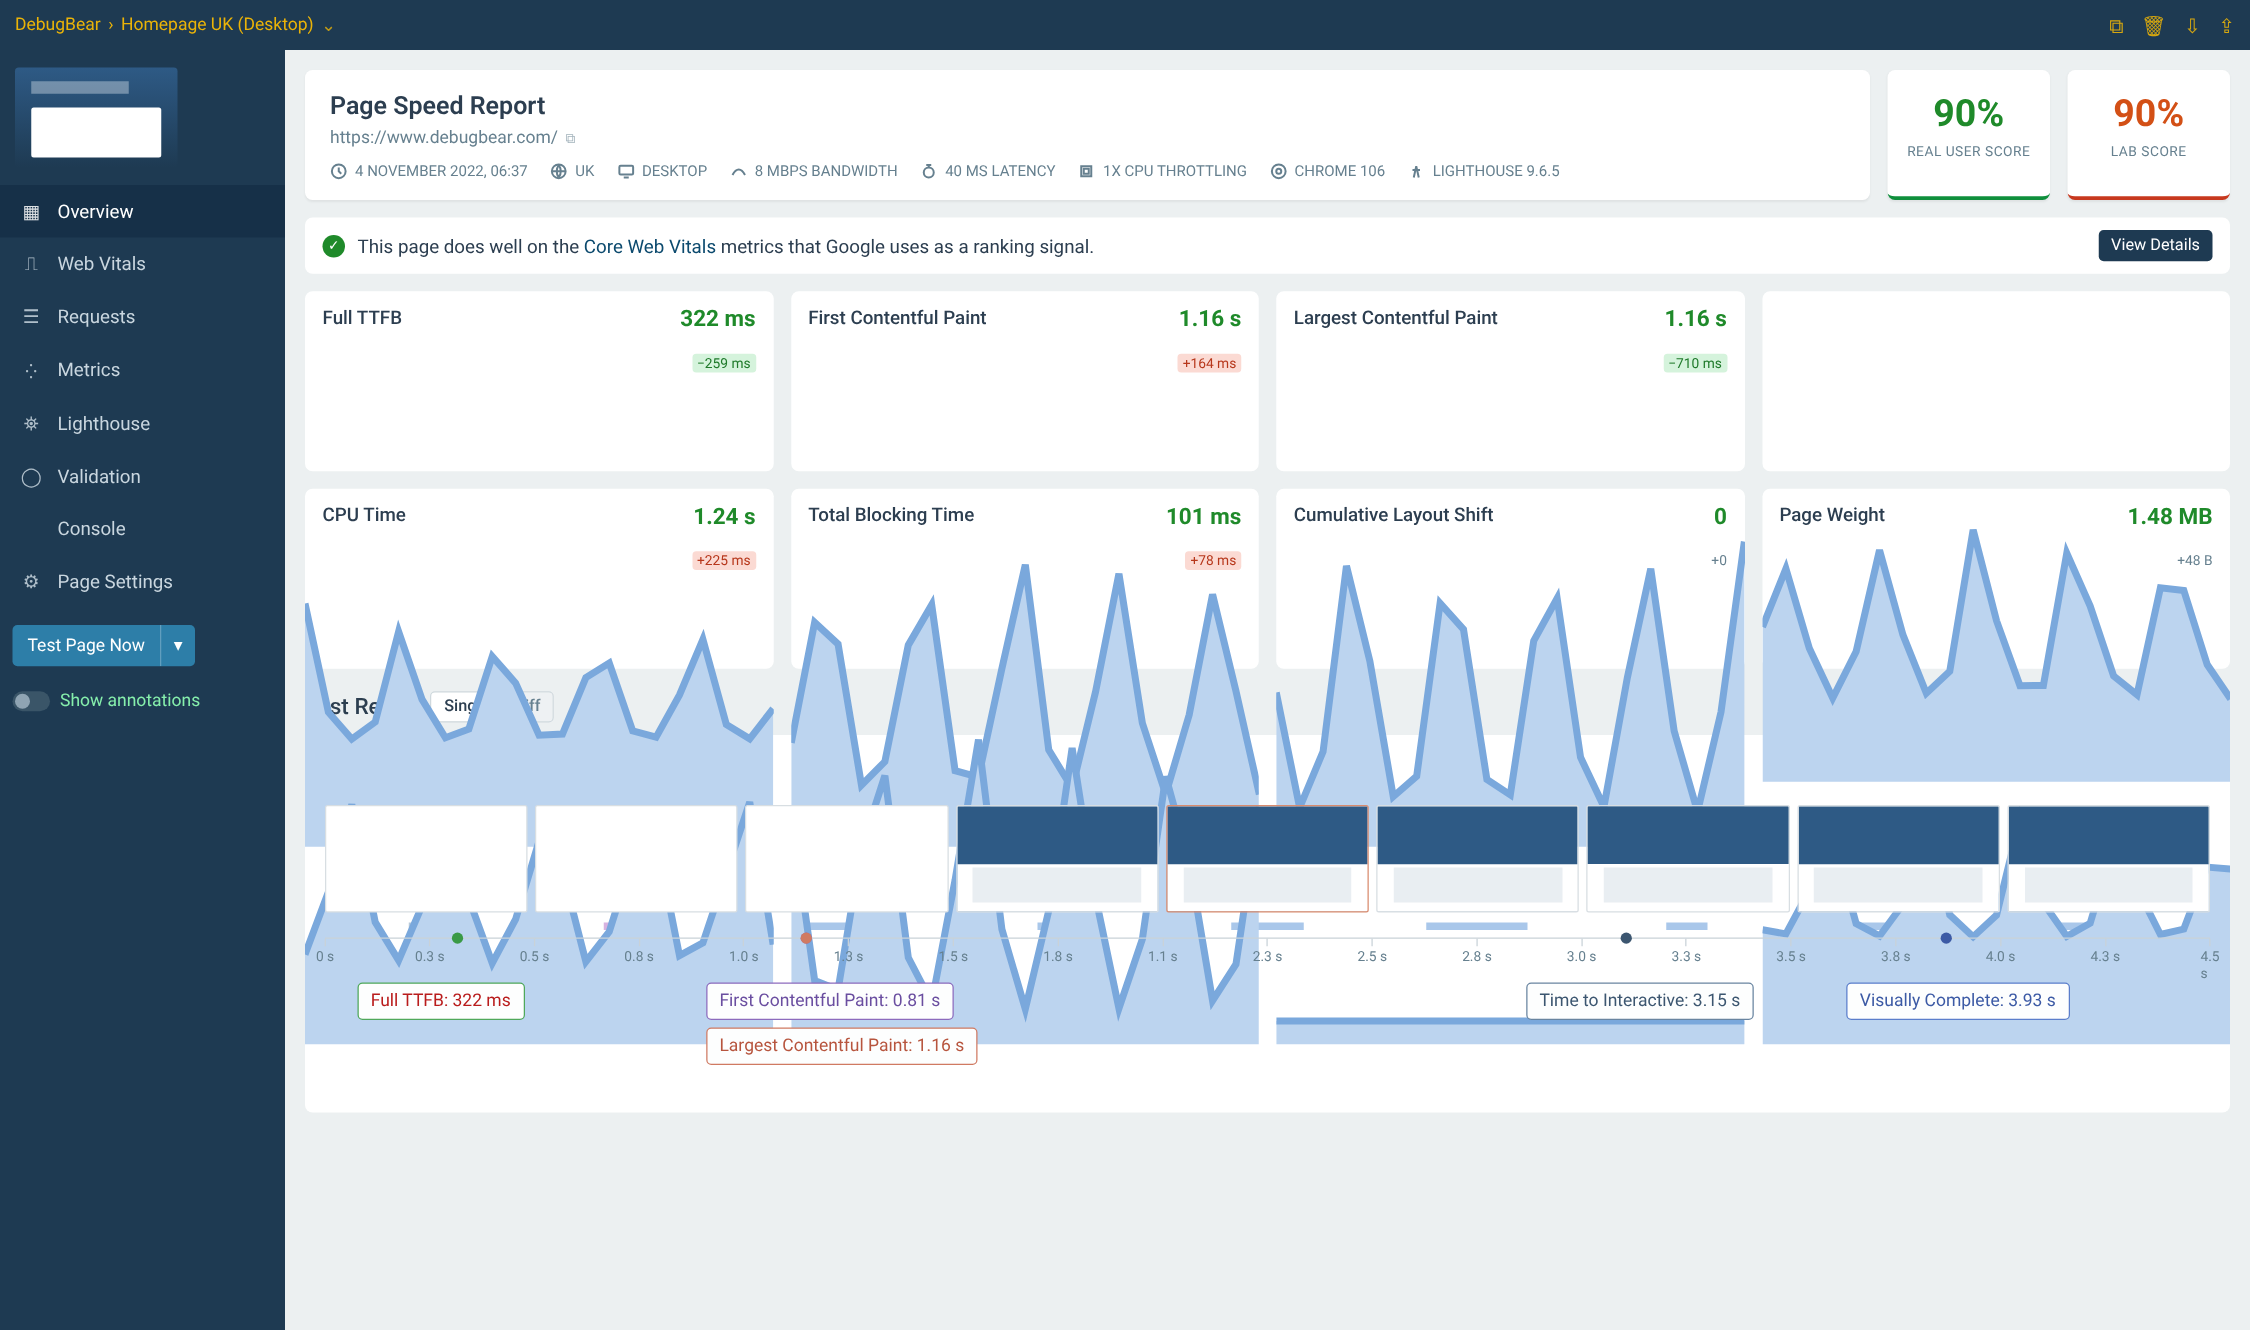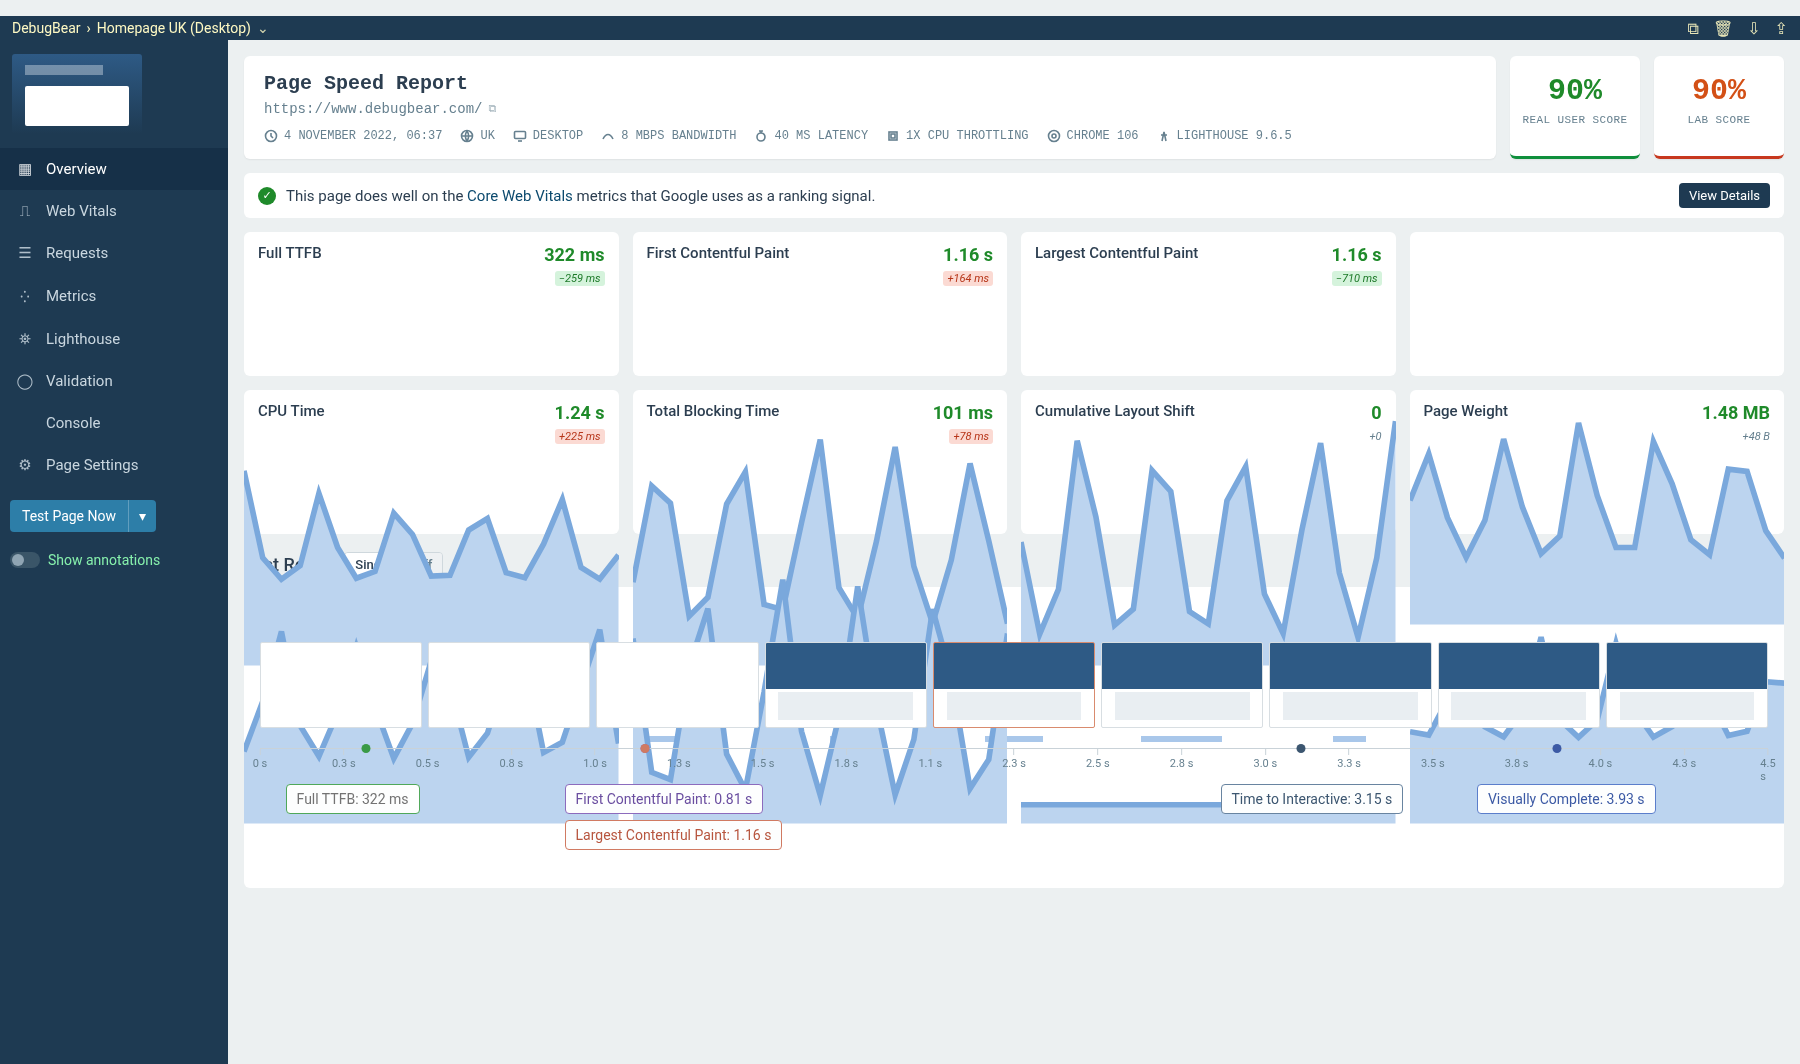--- a/index.html
+++ b/index.html
@@ -1,17 +1,17 @@
 <!DOCTYPE html>
 <html><head>
 <meta charset="utf-8">
 <style>
   * { box-sizing: border-box; margin: 0; padding: 0; }
   body { font-family: -apple-system, BlinkMacSystemFont, "Segoe UI", Roboto, sans-serif; background: #ecf0f1; color: #2c3e50; font-size: 14px; }
-  .topbar { background: #1e3a52; color: #fef9c3; height: 24px; display: flex; align-items: center; padding: 0 12px; justify-content: space-between; margin-top: 16px; }
+  .topbar { background: #1e3a52; color: #eab308; height: 40px; display: flex; align-items: center; padding: 0 12px; justify-content: space-between; }
   .breadcrumb { display: flex; align-items: center; gap: 6px; font-size: 14px; }
   .breadcrumb .chev { opacity: .8; }
   .topbar-actions { display: flex; gap: 14px; font-size: 16px; }
   .topbar-actions span { cursor: pointer; opacity: .9; }
   .layout { display: flex; }
   .sidebar { width: 228px; background: #1e3a52; color: #c9d6df; min-height: calc(100vh - 40px); padding-top: 14px; }
   .thumb { width: 130px; height: 80px; margin: 0 0 14px 12px; border-radius: 3px; background: linear-gradient(#2e5a85,#1e3a52); position: relative; overflow: hidden; }
   .thumb::after { content:""; position:absolute; left:10%; right:10%; top:40%; bottom:10%; background:#fff; border-radius:2px; }
   .thumb::before { content:""; position:absolute; left:10%; right:30%; top:14%; height:12%; background:#e0e8ef; opacity:.4; }
   .nav-item { display: flex; align-items: center; gap: 12px; padding: 12px 16px; cursor: pointer; font-size: 15px; }
@@ -19,21 +19,21 @@
   .nav-item .ico { width: 18px; text-align: center; opacity: .85; }
   .sidebar-btn-wrap { padding: 14px 10px; }
   .test-btn { display: inline-flex; align-items: center; background: #2d7ea8; color:#fff; border-radius: 4px; overflow: hidden; font-size: 14px; }
   .test-btn .lbl { padding: 8px 12px; }
   .test-btn .drop { padding: 8px 10px; border-left: 1px solid rgba(255,255,255,.25); }
   .toggle-row { display:flex; align-items:center; gap:8px; padding: 6px 10px; font-size:14px; color:#86efac; }
   .toggle { width: 30px; height: 16px; background:#3a5568; border-radius: 10px; position:relative; }
   .toggle::after { content:""; position:absolute; left:2px; top:2px; width:12px; height:12px; background:#8fa4b3; border-radius:50%; }
 
   .main { flex:1; padding: 16px; }
-  .header-row { display:flex; gap: 14px; margin-bottom: 14px; font-family: Liberation Mono, monospace; }
+  .header-row { display:flex; gap: 14px; margin-bottom: 14px; }
   .card { background:#fff; border-radius: 6px; box-shadow: 0 1px 2px rgba(0,0,0,.06); }
   .report-card { flex:1; padding: 16px 20px; }
   .report-title { font-size: 20px; font-weight: 600; margin-bottom: 6px; }
   .report-url { color:#66808f; font-size: 14px; display:flex; align-items:center; gap:6px; margin-bottom: 12px; }
   .meta-row { display:flex; flex-wrap:wrap; gap: 18px; color:#66808f; font-size: 12px; text-transform: uppercase; }
   .meta-row .mi { display:flex; align-items:center; gap:6px; }
   .score-card { width: 130px; text-align:center; padding: 18px 10px 8px; position:relative; }
   .score-card.real { border-bottom: 3px solid #0f8f3c; }
   .score-card.lab { border-bottom: 3px solid #c7381e; }
   .score-val { font-size: 30px; font-weight: 700; }
@@ -45,21 +45,21 @@
   .banner-left { display:flex; align-items:center; gap:10px; font-size: 15px; }
   .check { width:18px; height:18px; border-radius:50%; background:#1f8a2a; color:#fff; display:inline-flex; align-items:center; justify-content:center; font-size:11px; }
   .link { color:#0c4a6e; }
   .view-btn { background:#1e3a52; color:#fff; border-radius:4px; padding:5px 10px; font-size: 13px; cursor:pointer; }
 
   .metric-grid { display:grid; grid-template-columns: repeat(4, 1fr); gap: 14px; margin-bottom: 18px; }
   .metric-card { background:#fff; border-radius:6px; padding: 12px 14px 0; height: 144px; display:flex; flex-direction:column; }
   .metric-head { display:flex; justify-content:space-between; align-items:flex-start; }
   .metric-name { font-size: 15px; font-weight:550; }
   .metric-val { font-size: 18px; font-weight: 700; color:#1f8a2a; text-align:right; }
-  .metric-delta { font-size: 11px; color:#66808f; text-align:right; margin-top:7px;font-style:italic; }
+  .metric-delta { font-size: 11px; color:#66808f; text-align:right; margin-top:18px; }
   .delta-green { background:#d5f3dc; color:#1f7a2a; padding:1px 4px; border-radius:3px; }
   .delta-red { background:#fbdad3; color:#b7371b; padding:1px 4px; border-radius:3px; }
   .spark-wrap { flex:1; position:relative; margin: 6px -14px 0; }
   svg.spark { width:100%; height:100%; display:block; }
   .spark path.fill { fill:#bcd4ef; }
   .spark path.line { fill:none; stroke:#7aa8dc; stroke-width:1.5; }
 
   .section-title { font-size: 18px; font-weight:550; display:flex; align-items:center; gap:10px; margin-bottom: 10px; }
   .seg-group { display:inline-flex; border:1px solid #cfd8dd; border-radius:4px; overflow:hidden; font-size:13px; }
   .seg { padding: 4px 10px; background:#eef1f3; color:#66808f; cursor:pointer; }
@@ -81,21 +81,21 @@
 
   .segbar { height:6px; display:flex; margin-bottom: 6px; }
   .segbar div { height:100%; }
   .axis { position:relative; height: 30px; border-top:1px solid #c9d2d8; margin-top:4px; }
   .tick { position:absolute; top:0; font-size:11px; color:#66808f; transform:translateX(-50%); }
   .tick::before { content:""; display:block; width:1px; height:6px; background:#c9d2d8; margin:0 auto 2px; }
   .marker-dot { position:absolute; top:-5px; width:9px; height:9px; border-radius:50%; transform:translateX(-50%); }
 
   .marker-labels { position:relative; height:80px; margin-top:6px; }
   .mlabel { position:absolute; padding:6px 10px; border-radius:4px; font-size:14px; white-space:nowrap; border:1px solid; background:#fdfefe; }
-  .mlabel.green { border-color:#4fa85a; color:#737373; }
+  .mlabel.green { border-color:#4fa85a; color:#b91c1c; }
   .mlabel.purple { border-color:#8c6bbd; color:#6a4ea0; }
   .mlabel.red { border-color:#d07a62; color:#b7553e; }
   .mlabel.navy { border-color:#6884a0; color:#3c5670; }
   .mlabel.blue { border-color:#5b7ecb; color:#3c5aa5; }
 
   .ext-ico { font-size:11px; opacity:.6; }
   svg.ic { width:14px; height:14px; fill:none; stroke:currentColor; stroke-width:1.6; }
 </style>
 </head>
 <body>

